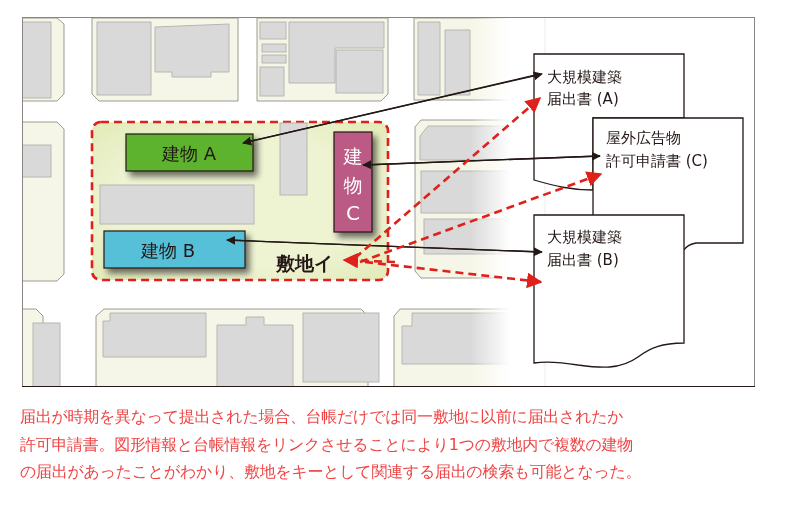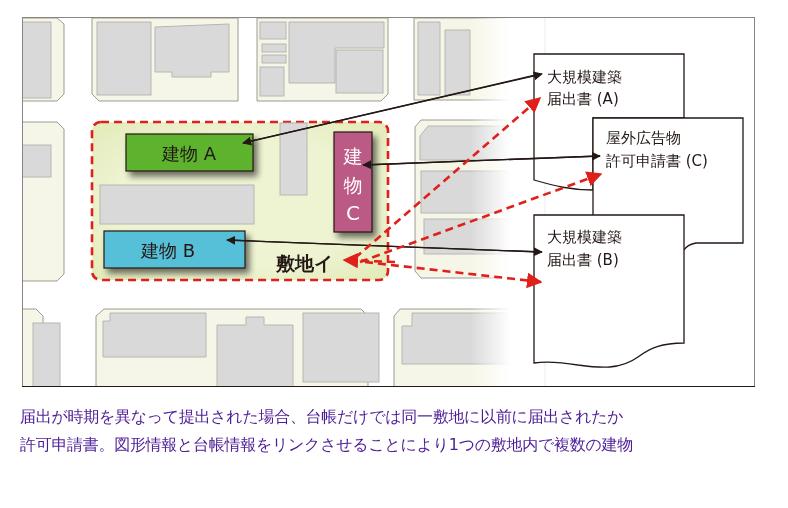--- a/index.html
+++ b/index.html
@@ -1,19 +1,19 @@
 <!DOCTYPE html>
 <html><head>
 <meta charset="utf-8">
 <style>
   html, body { margin:0; padding:0; background:#ffffff; }
   body { width:788px; height:508px; position:relative; overflow:hidden; font-family:"DejaVu Sans", sans-serif; }
   #figure { position:absolute; left:0; top:0; width:788px; height:395px; }
   .lbl { font-family:"DejaVu Sans", sans-serif; }
-  #caption { position:absolute; left:20px; top:403px; width:760px; font-size:16px; line-height:27.5px; color:#4c1d95; letter-spacing:-0.3px; }
+  #caption { position:absolute; left:20px; top:403px; width:760px; font-size:16px; line-height:27.5px; color:#ef4444; letter-spacing:-0.3px; }
   #caption div { white-space:nowrap; }
 </style>
 </head>
 <body>
 
 <svg id="figure" width="788" height="395" viewBox="0 0 788 395" xmlns="http://www.w3.org/2000/svg">
   <defs>
     <linearGradient id="fade" x1="0" y1="0" x2="1" y2="0">
       <stop offset="0" stop-color="#ffffff" stop-opacity="0"></stop>
       <stop offset="1" stop-color="#ffffff" stop-opacity="1"></stop>
@@ -144,13 +144,14 @@
   <line x1="365" y1="262" x2="541" y2="282" stroke="#e0201b" stroke-width="2.6" stroke-dasharray="8,5" marker-end="url(#ah-red)"></line>
   <line x1="395" y1="262" x2="344" y2="260" stroke="#e0201b" stroke-width="2.6" stroke-dasharray="8,5" marker-end="url(#ah-red)"></line>
 
   <rect x="22.5" y="17.5" width="732" height="369" fill="none" stroke="#8a8582" stroke-width="1"></rect>
   <line x1="22" y1="386.5" x2="755" y2="386.5" stroke="#231815" stroke-width="1.2"></line>
 </svg>
 
 <div id="caption">
   <div>届出が時期を異なって提出された場合、台帳だけでは同一敷地に以前に届出されたか</div>
   <div>許可申請書。図形情報と台帳情報をリンクさせることにより1つの敷地内で複数の建物</div>
+  <div>の届出があったことがわかり、敷地をキーとして関連する届出の検索も可能となった。</div>
 </div>
 
 </body></html>

